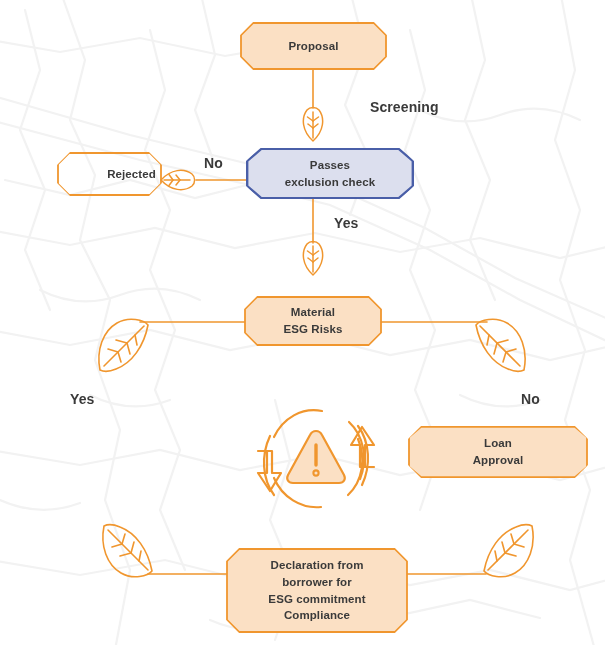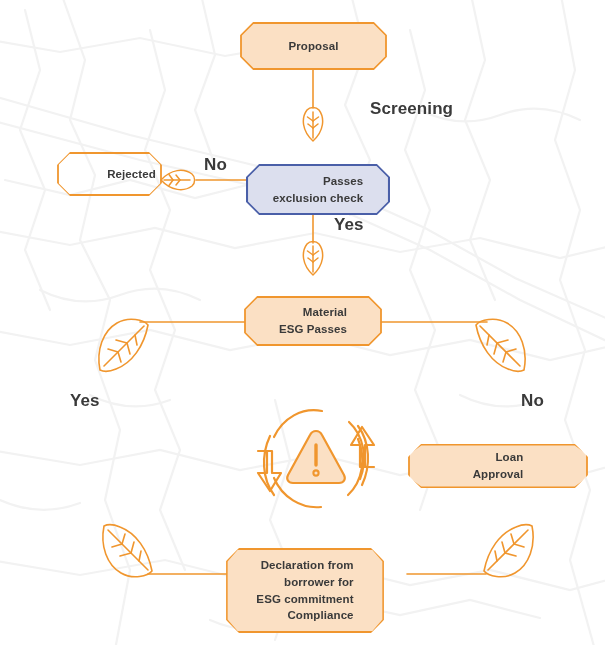--- a/index.html
+++ b/index.html
@@ -23,21 +23,21 @@
     position:absolute;inset:0;
     z-index:2;
   }
   
   .node{
     position:absolute;
     box-sizing:border-box;
     display:flex;
     align-items:center;
     justify-content:center;
-    text-align:right;
+    text-align:center;
     z-index:3;
     font-size:11.5px;
     font-weight:bold;
     color:#3a3a3a;
     line-height:1.45;
     letter-spacing:0.1px;
     clip-path:polygon(13px 0, calc(100% - 13px) 0, 100% 13px, 100% calc(100% - 13px),
                       calc(100% - 13px) 100%, 13px 100%, 0 calc(100% - 13px), 0 13px);
   }
   .node .inner{
@@ -47,21 +47,21 @@
     white-space:pre-line;
   }
   .node svg.oct{
     position:absolute;
     left:0;top:0;
     width:100%;height:100%;
     z-index:1;
   }
   .label{
     position:absolute;
-    font-size:17px;
+    font-size:14px;
     font-weight:bold;
     color:#3a3a3a;
     z-index:4;
     white-space:nowrap;
     letter-spacing:0.1px;
   }
   .icon-wrap{position:absolute;z-index:3;}
 </style>
 </head>
 <body>
@@ -116,53 +116,53 @@
     </g>
   </svg>
 
   <div class="node" style="left:240px;top:22px;width:147px;height:48px;">
     <svg class="oct" viewBox="0 0 147 48" preserveAspectRatio="none">
       <polygon points="13,1 134,1 146,13 146,35 134,47 13,47 1,35 1,13" fill="#fbe0c4" stroke="#f0962e" stroke-width="1.8"></polygon>
     </svg>
     <span class="inner">Proposal</span>
   </div>
 
-  <div class="node" style="left:246px;top:164px;width:144px;height:51px;">
+  <div class="node" style="left:246px;top:148px;width:168px;height:51px;">
     <svg class="oct" viewBox="0 0 144 51" preserveAspectRatio="none">
       <polygon points="13,1 131,1 143,13 143,38 131,50 13,50 1,38 1,13" fill="#dcdfee" stroke="#4a5fa8" stroke-width="2.1"></polygon>
     </svg>
     <span class="inner">Passes
 exclusion check</span>
   </div>
 
   <div class="node" style="left:57px;top:152px;width:105px;height:44px;padding-left:44px;">
     <svg class="oct" viewBox="0 0 105 44" preserveAspectRatio="none">
       <polygon points="12,1 93,1 104,12 104,32 93,43 12,43 1,32 1,12" fill="#ffffff" fill-opacity="0" stroke="#f0962e" stroke-width="1.8"></polygon>
     </svg>
     <span class="inner">Rejected</span>
   </div>
 
   <div class="node" style="left:244px;top:296px;width:138px;height:50px;">
     <svg class="oct" viewBox="0 0 138 50" preserveAspectRatio="none">
       <polygon points="13,1 125,1 137,13 137,37 125,49 13,49 1,37 1,13" fill="#fbe0c4" stroke="#f0962e" stroke-width="1.8"></polygon>
     </svg>
     <span class="inner">Material
-ESG Passes</span>
-  </div>
-
-
-  <div class="node" style="left:408px;top:444px;width:180px;height:44px;">
+ESG Risks</span>
+  </div>
+
+
+  <div class="node" style="left:408px;top:426px;width:180px;height:52px;">
     <svg class="oct" viewBox="0 0 180 60" preserveAspectRatio="none">
       <polygon points="13,1 167,1 179,13 179,47 167,59 13,59 1,47 1,13" fill="#fbe0c4" stroke="#f0962e" stroke-width="1.8"></polygon>
     </svg>
     <span class="inner">Loan
 Approval</span>
   </div>
 
-  <div class="node" style="left:226px;top:548px;width:158px;height:85px;">
+  <div class="node" style="left:226px;top:548px;width:182px;height:85px;">
     <svg class="oct" viewBox="0 0 182 85" preserveAspectRatio="none">
       <polygon points="13,1 169,1 181,13 181,72 169,84 13,84 1,72 1,13" fill="#fbe0c4" stroke="#f0962e" stroke-width="1.8"></polygon>
     </svg>
     <span class="inner">Declaration from
 borrower for
 ESG commitment
 Compliance</span>
   </div>
 
   <div class="label" style="left:370px;top:99px;">Screening</div>

